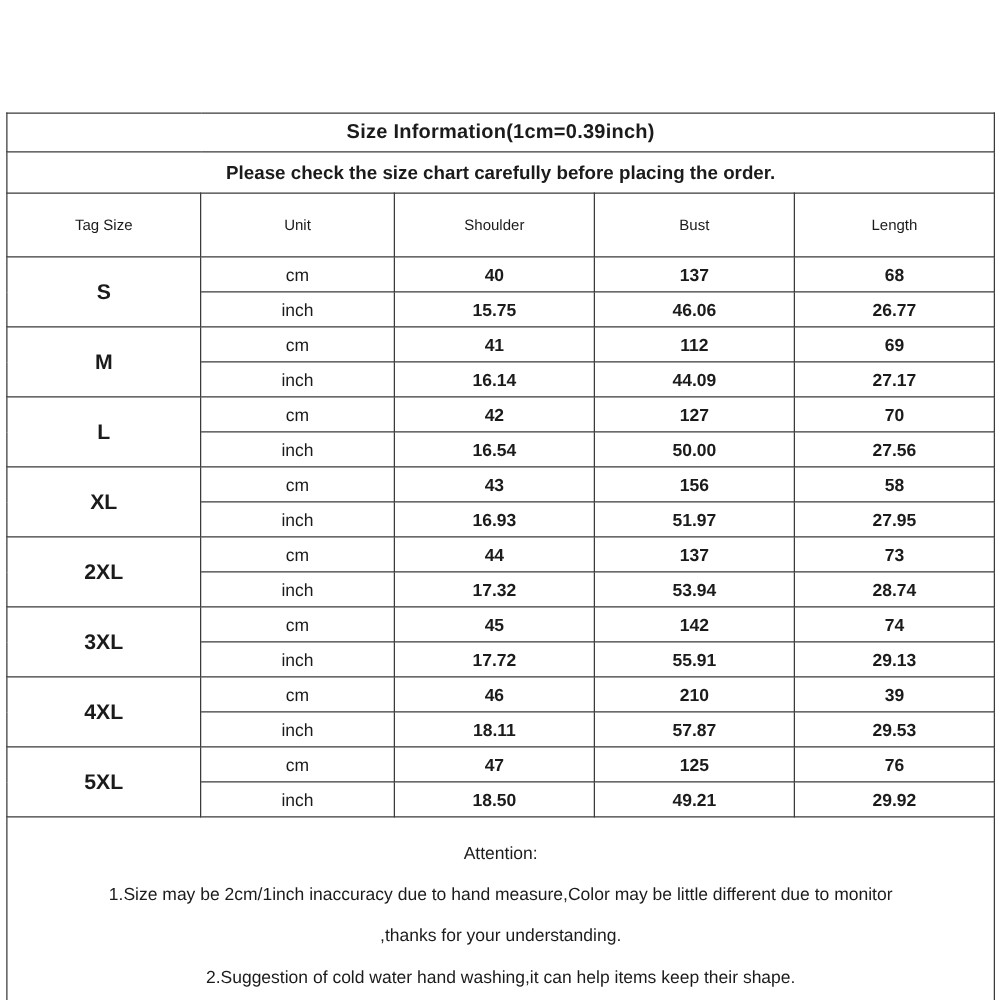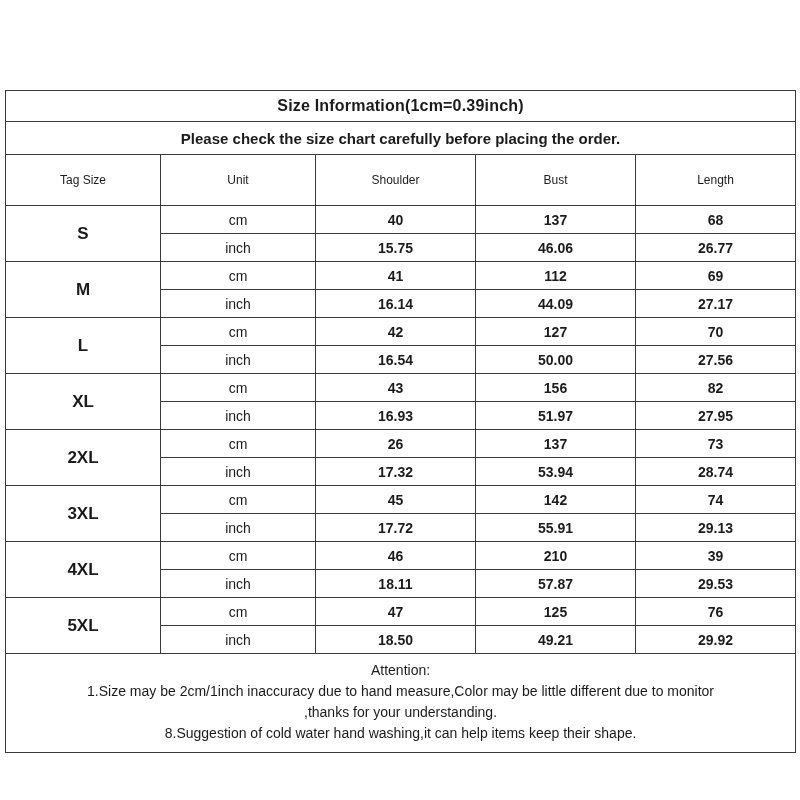--- a/index.html
+++ b/index.html
@@ -58,21 +58,21 @@
     font-size: 14px;
     font-weight: bold;
   }
   td.note {
     text-align: left;
     font-size: 14px;
     line-height: 1.5;
     padding: 6px 8px 8px 8px;
     background: #f9cfcf;
   }
-  .note-line { display: block; white-space: pre-wrap; }
+  .note-line { display: block; white-space: pre-wrap; margin-top: 12px; }
   
   col.c1 { width: 155px; }
   col.c2 { width: 155px; }
   col.c3 { width: 160px; }
   col.c4 { width: 160px; }
   col.c5 { width: 160px; }
 </style>
 </head>
 <body>
 
@@ -136,32 +136,32 @@
           <td class="pink unit">inch</td>
           <td class="pink val">16.54</td>
           <td class="pink val">50.00</td>
           <td class="pink val">27.56</td>
         </tr>
         <tr>
           <td class="tagsize" rowspan="2">XL</td>
           <td class="unit">cm</td>
           <td class="val">43</td>
           <td class="val">156</td>
-          <td class="val">82</td>
+          <td class="val">58</td>
         </tr>
         <tr>
           <td class="pink unit">inch</td>
           <td class="pink val">16.93</td>
           <td class="pink val">51.97</td>
           <td class="pink val">27.95</td>
         </tr>
         <tr>
           <td class="tagsize" rowspan="2">2XL</td>
           <td class="unit">cm</td>
-          <td class="val">26</td>
+          <td class="val">44</td>
           <td class="val">137</td>
           <td class="val">73</td>
         </tr>
         <tr>
           <td class="pink unit">inch</td>
           <td class="pink val">17.32</td>
           <td class="pink val">53.94</td>
           <td class="pink val">28.74</td>
         </tr>
         <tr>
@@ -201,18 +201,18 @@
           <td class="pink unit">inch</td>
           <td class="pink val">18.50</td>
           <td class="pink val">49.21</td>
           <td class="pink val">29.92</td>
         </tr>
         <tr>
           <td class="note" colspan="5">
             <span class="note-line">Attention:</span>
             <span class="note-line">1.Size may be 2cm/1inch inaccuracy due to hand measure,Color may be little different due to monitor</span>
             <span class="note-line">,thanks for your understanding.</span>
-            <span class="note-line">8.Suggestion of cold water hand washing,it can help items keep their shape.</span>
+            <span class="note-line">2.Suggestion of cold water hand washing,it can help items keep their shape.</span>
           </td>
         </tr>
       </tbody>
   </table>
 </div>
 
 </body></html>

